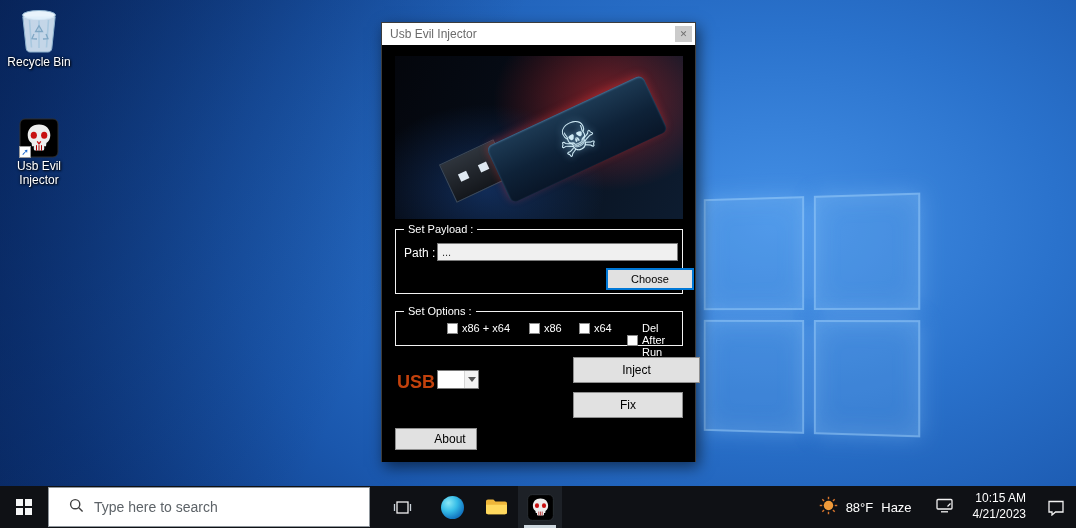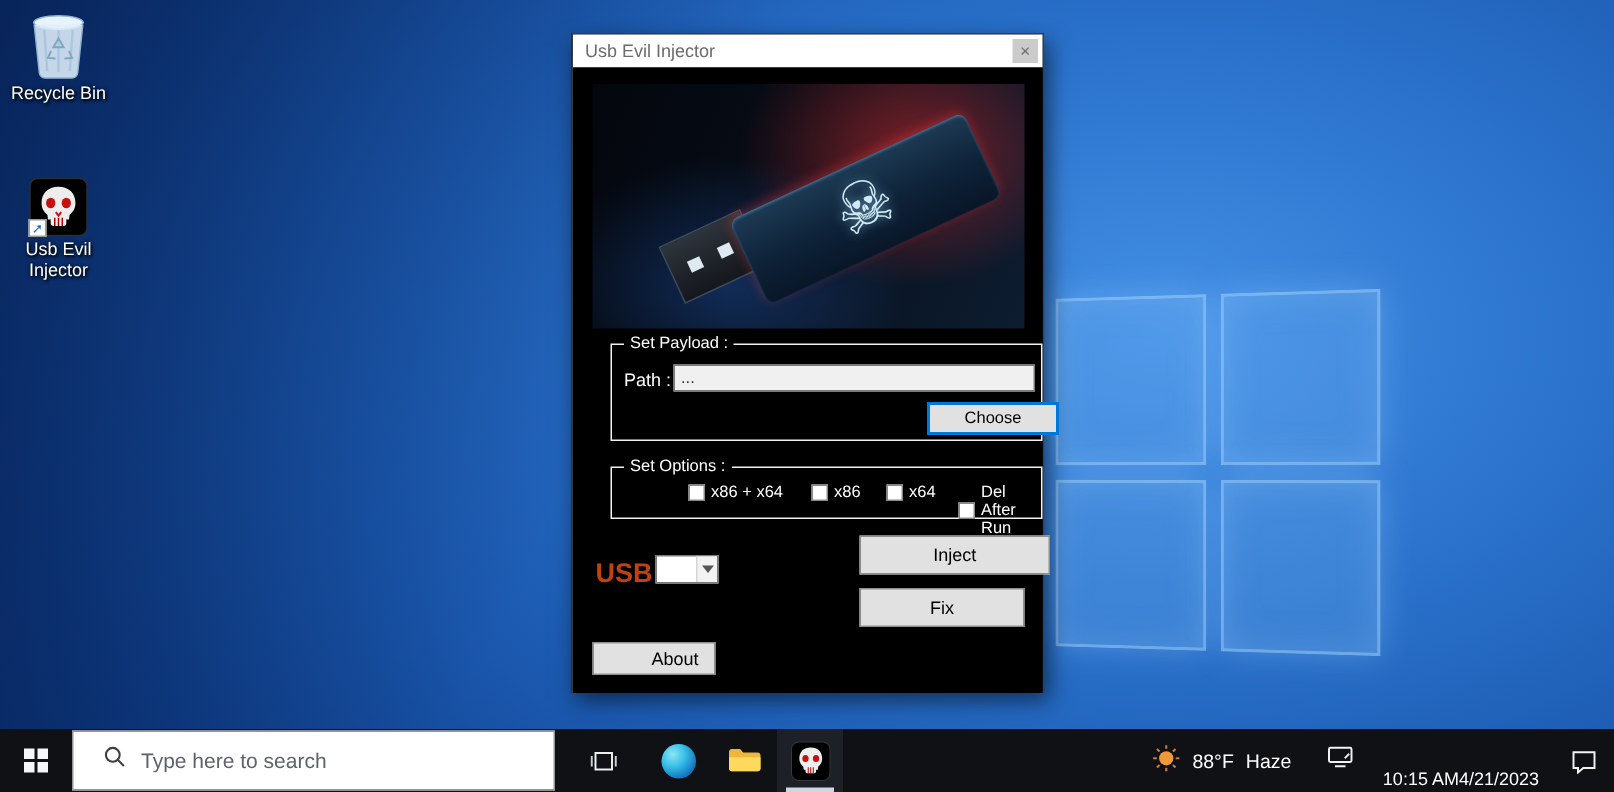--- a/index.html
+++ b/index.html
@@ -54,21 +54,21 @@
   .drive-skull { font-size:44px; color:#cfeaf5; text-shadow:0 0 7px rgba(160,220,255,.65);
     transform:translateY(-2px); }
   .drive-connector { position:absolute; left:50px; top:94px; width:60px; height:42px;
     transform:rotate(-25deg); background:linear-gradient(180deg,#2c3previous,#14171c);
     background:linear-gradient(180deg,#2c3closed 0,#14171c 100%); }
   .drive-connector { background:linear-gradient(180deg,#2e343c,#14171c); border:1px solid #3e4a57; }
   .hole { position:absolute; width:9px; height:8px; background:#dfe9f2; }
   .hole.h1 { left:12px; top:16px; } .hole.h2 { left:34px; top:16px; }
 
   
-  .groupbox { position:absolute; left:13px; width:288px; border:1px solid #f2f2f2;margin-left:12px; }
+  .groupbox { position:absolute; left:13px; width:288px; border:1px solid #f2f2f2; }
   .groupbox .legend { position:absolute; top:-8px; left:8px; background:#000; padding:0 4px;
     color:#fff; font-size:11px; line-height:15px; }
   #payload-box { top:184px; height:65px; }
   #options-box { top:266px; height:35px; }
 
   .path-label { position:absolute; left:8px; top:16px; color:#fff; font-size:12px; }
   .path-input { position:absolute; left:41px; top:13px; width:241px; height:18px; background:#f0f0f0;
     border:1px solid #7a7a7a; font-size:11px; color:#333; padding:0 4px;
     font-family:"Liberation Sans", sans-serif; }
   .choose-btn { position:absolute; left:210px; top:38px; width:88px; height:22px; background:#e1e1e1;
@@ -111,21 +111,21 @@
   .edge-circle { width:23px; height:23px; border-radius:50%;
     background:radial-gradient(circle at 33% 30%, #8ae8f5 0%, #36bde8 38%, #1478c2 72%, #0b5aa3 100%); }
   .task-skull { width:27px; height:27px; }
   .active-underline { position:absolute; left:6px; right:6px; bottom:0; height:3px; background:#cdd7de; }
   .tb-active { background:#1d2127; }
 
   .tray { margin-left:auto; display:flex; align-items:center; height:100%; }
   .weather { display:flex; align-items:center; gap:8px; padding:0 14px; height:100%;
     color:#fff; font-size:13px; }
   .tray-icons { display:flex; align-items:center; gap:12px; padding:0 10px; height:100%; }
-  .clock { padding:0 10px; height:100%; display:flex; flex-direction:row; justify-content:center;
+  .clock { padding:0 10px; height:100%; display:flex; flex-direction:column; justify-content:center;
     align-items:flex-end; color:#fff; font-size:12px; line-height:1.3; }
   .action-center { width:40px; }
 </style>
 </head>
 <body>
 
 <div class="screen">
 
   <div class="wallpaper">
     <div class="win-logo">

